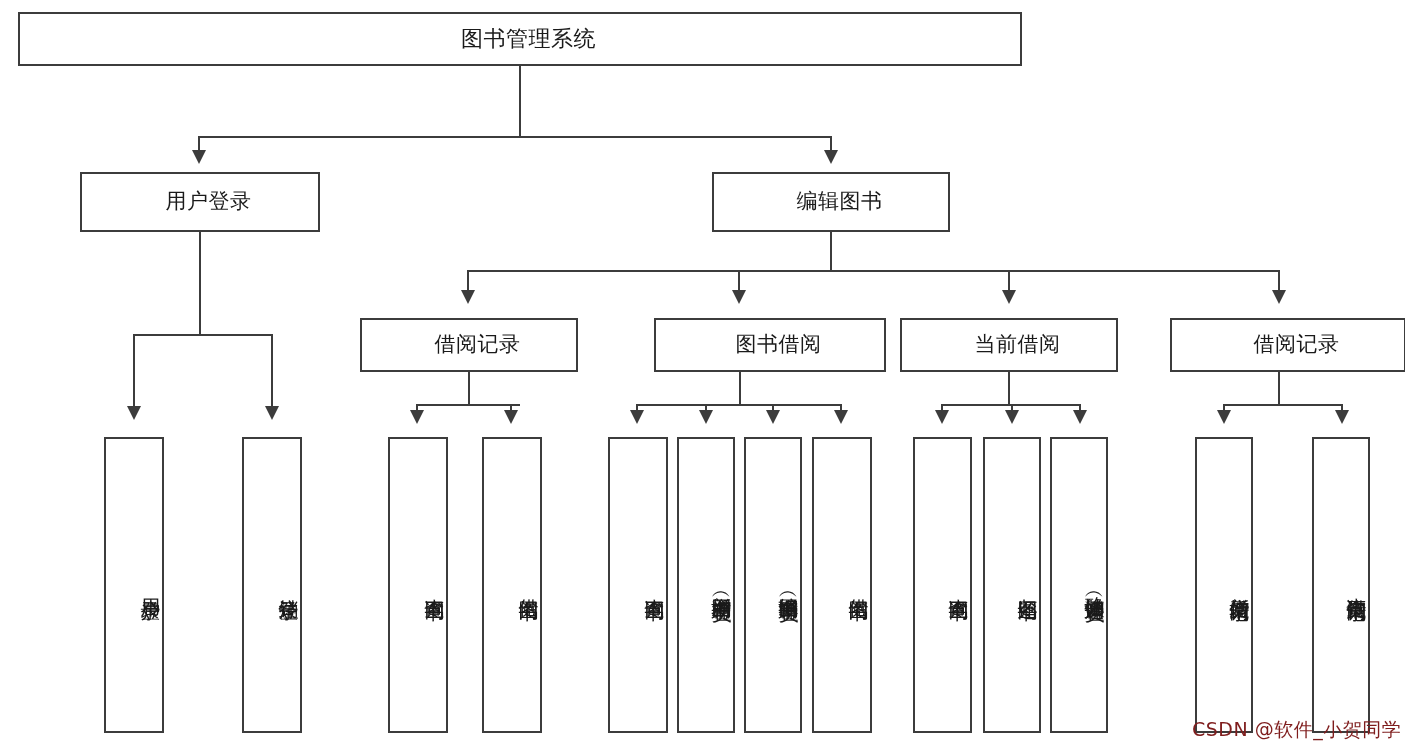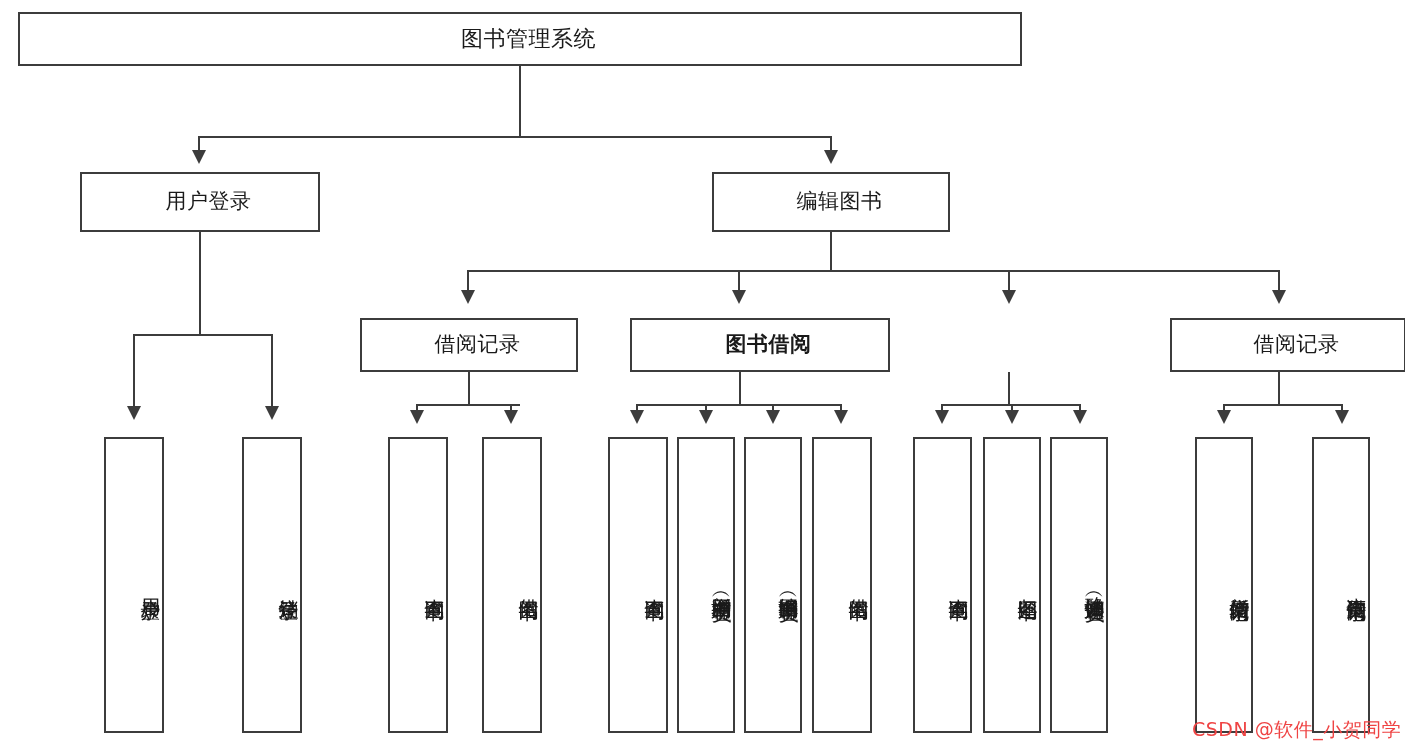--- a/index.html
+++ b/index.html
@@ -59,21 +59,21 @@
   .arrow {
     position: absolute;
     width: 0;
     height: 0;
     border-left: 7px solid transparent;
     border-right: 7px solid transparent;
     border-top: 14px solid #3c3c3c;
   }
   .watermark {
     position: absolute;
-    color: #ef4444;
+    color: #7f1d1d;
     font-size: 19px;
     white-space: nowrap;
     letter-spacing: 0.5px;
   }
 </style>
 </head>
 <body>
 
 <div id="canvas">
 
@@ -104,21 +104,22 @@
   <div class="conn vline" style="left:467px; top:270px; height:22px;"></div>
   <div class="arrow" style="left:461px; top:290px;"></div>
   <div class="conn vline" style="left:738px; top:270px; height:22px;"></div>
   <div class="arrow" style="left:732px; top:290px;"></div>
   <div class="conn vline" style="left:1008px; top:270px; height:22px;"></div>
   <div class="arrow" style="left:1002px; top:290px;"></div>
   <div class="conn vline" style="left:1278px; top:270px; height:22px;"></div>
   <div class="arrow" style="left:1272px; top:290px;"></div>
 
   <div class="node horiz" style="left:360px; top:318px; width:218px; height:54px;">借阅记录</div>
-  <div class="node horiz" style="left:630px; top:318px; width:260px; height:54px;font-weight:bold;">图书借阅</div>
+  <div class="node horiz" style="left:654px; top:318px; width:232px; height:54px;">图书借阅</div>
+  <div class="node horiz" style="left:900px; top:318px; width:218px; height:54px;">当前借阅</div>
   <div class="node horiz" style="left:1170px; top:318px; width:236px; height:54px;">借阅记录</div>
 
   <div class="conn vline" style="left:468px; top:372px; height:34px;"></div>
   <div class="conn hline" style="left:416px; top:404px; width:104px;"></div>
   <div class="conn vline" style="left:416px; top:404px; height:8px;"></div>
   <div class="arrow" style="left:410px; top:410px;"></div>
   <div class="conn vline" style="left:510px; top:404px; height:8px;"></div>
   <div class="arrow" style="left:504px; top:410px;"></div>
 
   <div class="conn vline" style="left:739px; top:372px; height:34px;"></div>

